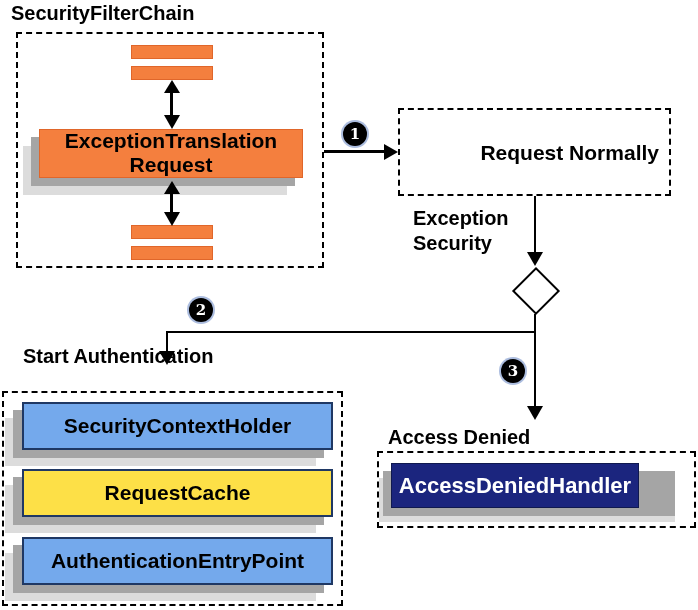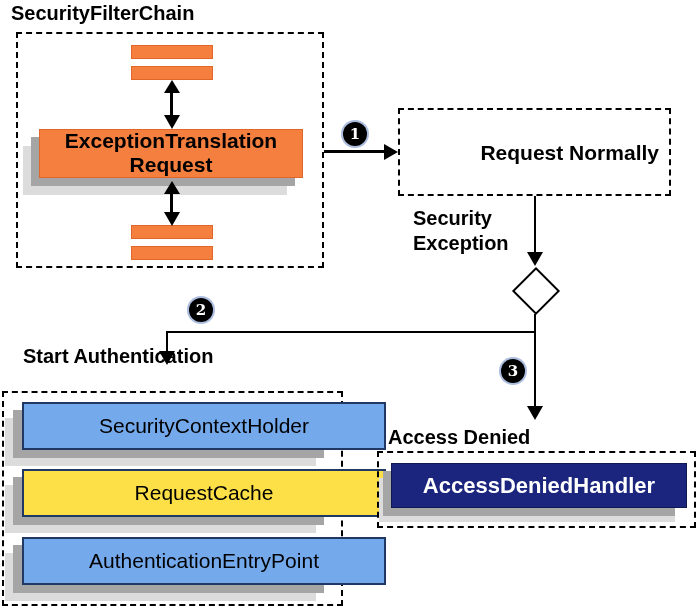--- a/index.html
+++ b/index.html
@@ -76,27 +76,27 @@
   .label2 {
     position: absolute;
     font-weight: bold;
     font-size: 20px;
     line-height: 25px;
     color: #000;
   }
   .sa-item {
     position: absolute;
     left: 22px;
-    width: 364px;
+    width: 311px;
     height: 48px;
     border: 2px solid #1f3864;
     display: flex;
     align-items: center;
     justify-content: center;
-    font-weight: normal;
+    font-weight: bold;
     font-size: 21px;
     color: #000;
   }
   .handler-box {
     position: absolute;
     border: 1px solid #10194f;
     display: flex;
     align-items: center;
     justify-content: center;
     font-weight: bold;
@@ -140,22 +140,22 @@
     <div class="hline" style="left:324px; top:150px; width:61px; height:3px;"></div>
     <div class="tri tri-right" style="left:384px; top:144px;"></div>
   </div>
   <div class="badge" style="left:343px; top:122px;">1</div>
 
   <div class="dashed-box" style="left:398px; top:108px; width:273px; height:88px; display:flex; flex-direction:column; justify-content:center; align-items:flex-end; padding-right:10px; font-weight:bold; font-size:21px; line-height:27px; text-align:right;">
     <span>Request Normally</span>
   </div>
 
   <div class="label2" style="left:413px; top:206px;">
+    <span style="display:block">Exception</span>
     <span style="display:block">Security</span>
-    <span style="display:block">Exception</span>
   </div>
 
   <div>
     <div class="vline" style="left:534px; top:196px; width:2px; height:57px;"></div>
     <div class="tri tri-down" style="left:527px; top:252px;"></div>
   </div>
 
   <div class="diamond" style="left:519px; top:274px;"></div>
 
   <div>
@@ -190,17 +190,17 @@
   <div class="sa-item" style="top: 537px; background-color: rgb(116, 169, 236);">
     <span>AuthenticationEntryPoint</span>
   </div>
 
   <div class="title" style="left:388px; top:426px;">Access Denied</div>
 
   <div class="dashed-box" style="left:377px; top:451px; width:319px; height:77px;"></div>
 
   <div class="shadow-light" style="left:379px; top:478px; width:296px; height:44px;"></div>
   <div class="shadow-dark" style="left:383px; top:471px; width:292px; height:45px;"></div>
-  <div class="handler-box" style="left: 391px; top: 463px; width: 296px; height: 45px; background-color: rgb(27, 37, 126); color: rgb(255, 255, 255);">
+  <div class="handler-box" style="left: 391px; top: 463px; width: 248px; height: 45px; background-color: rgb(27, 37, 126); color: rgb(255, 255, 255);">
     <span>AccessDeniedHandler</span>
   </div>
 
 </div>
 
 </body></html>

